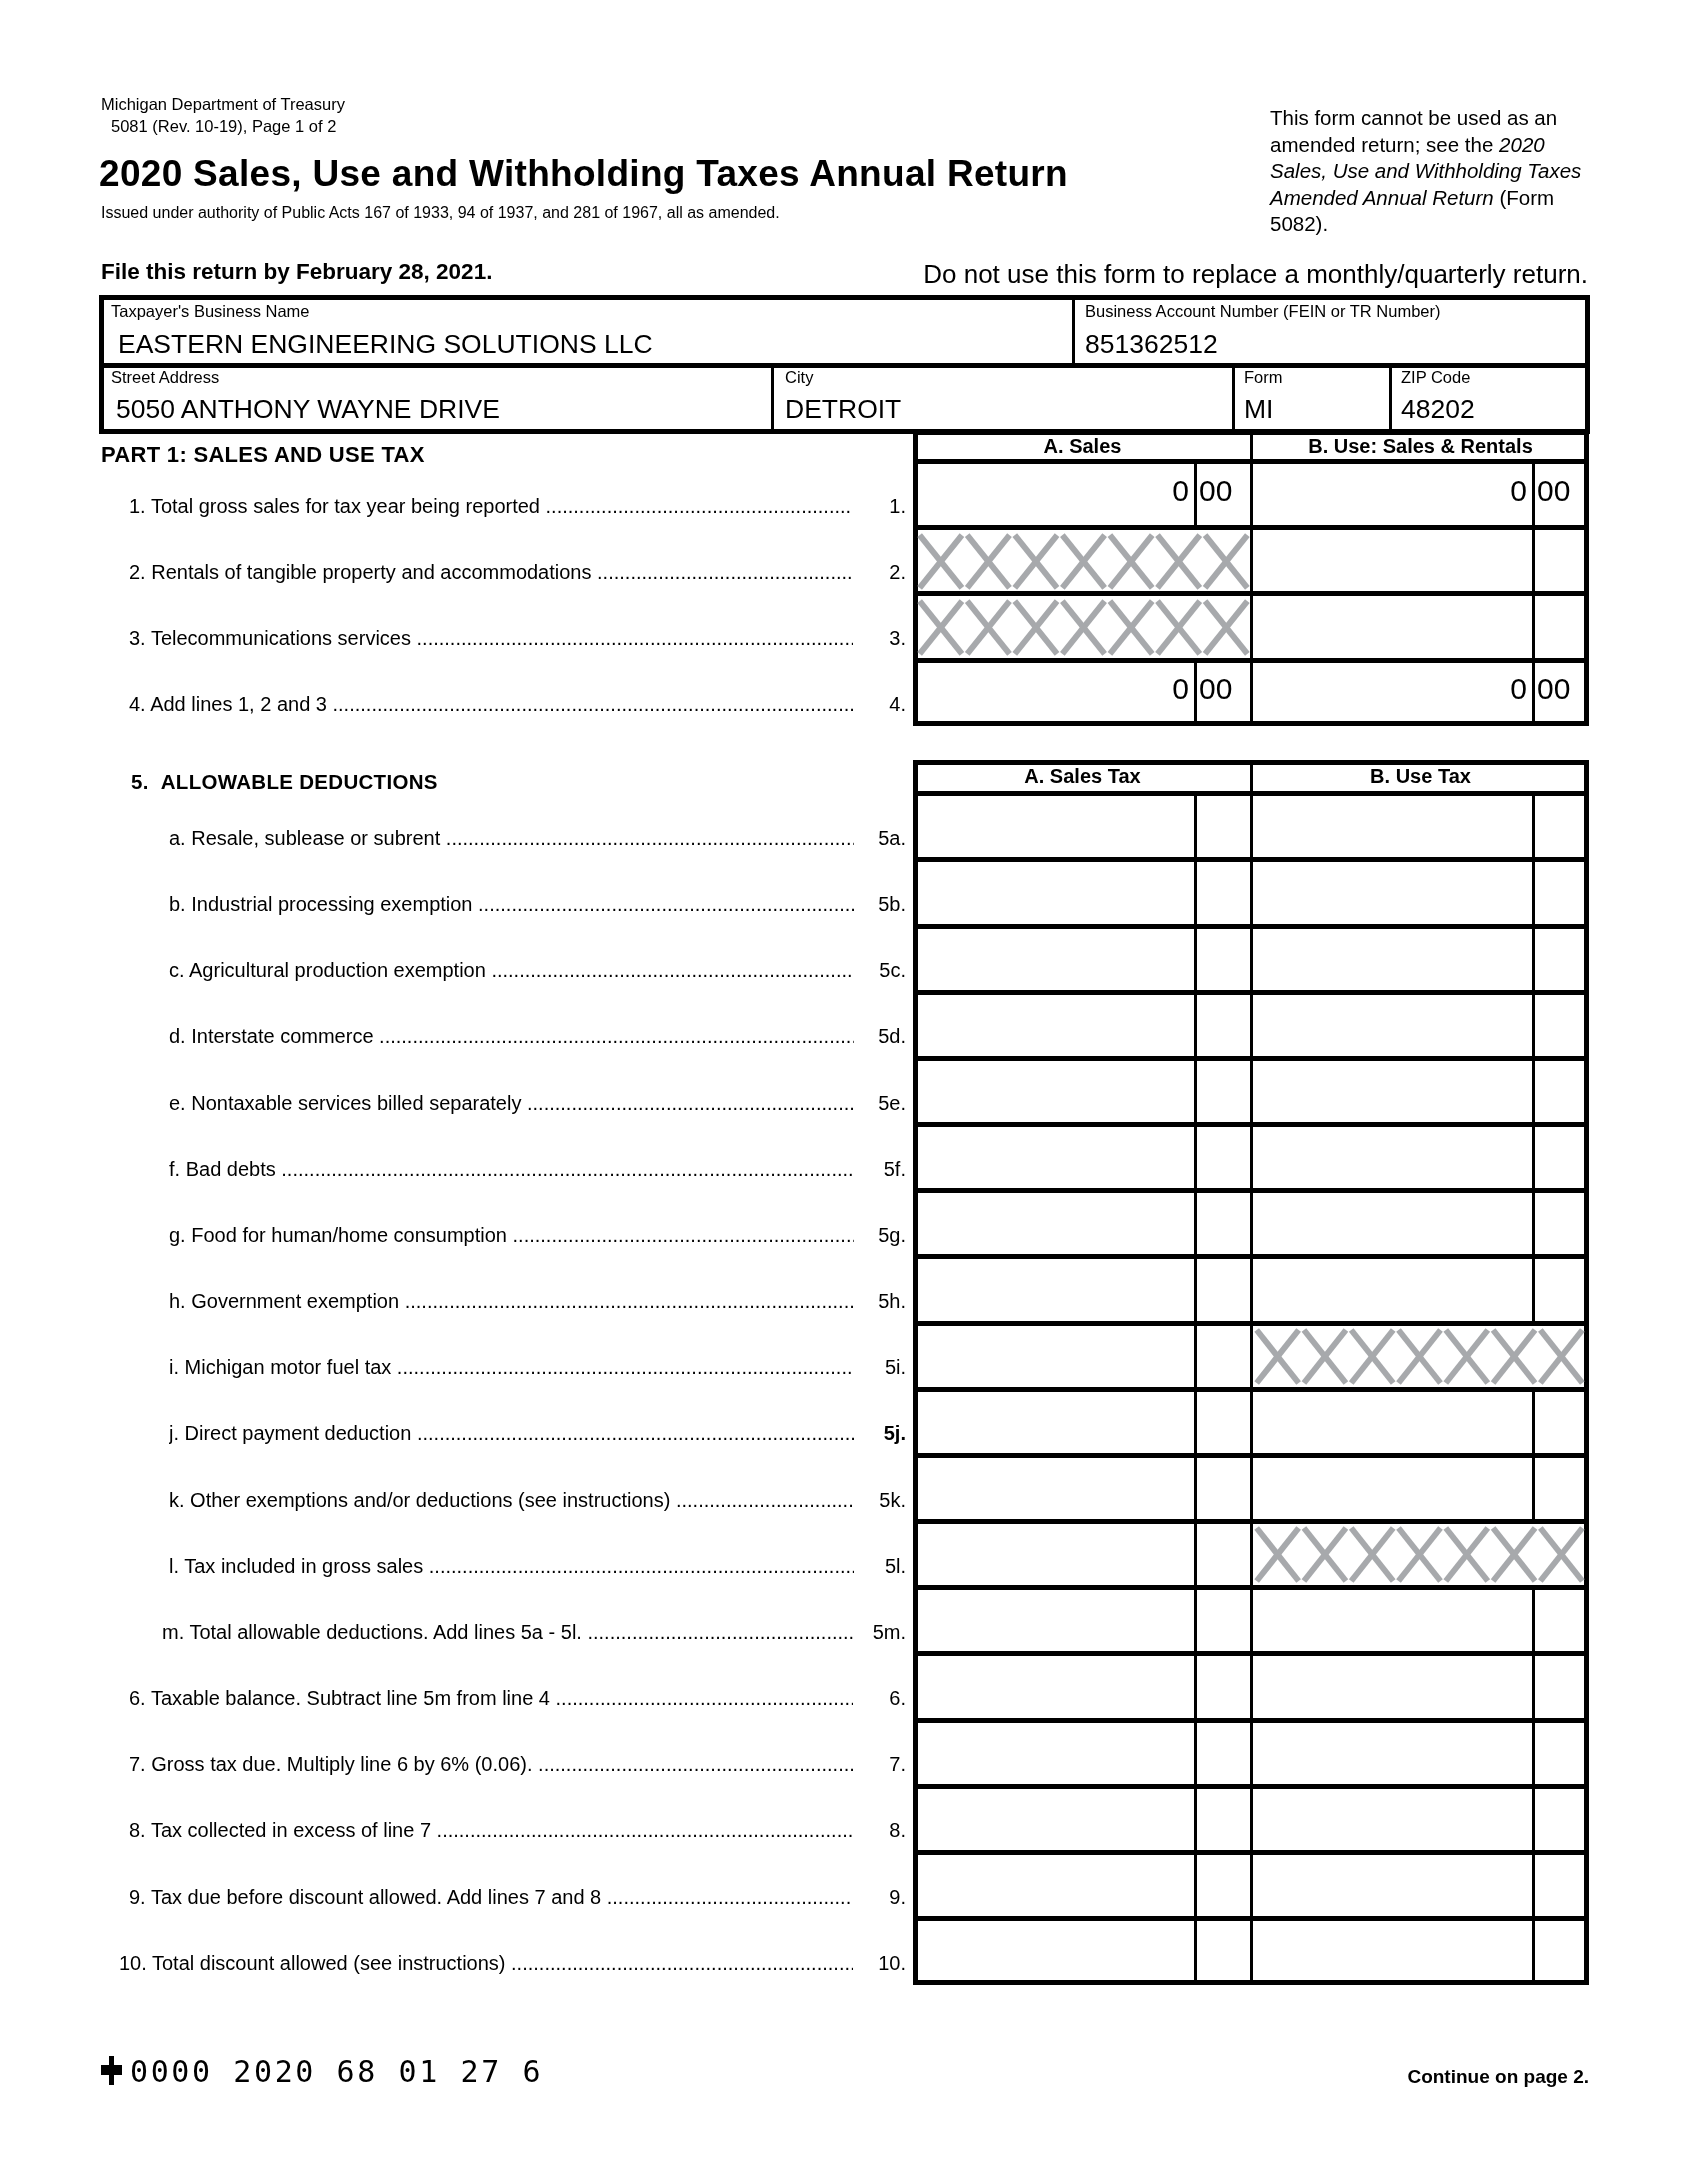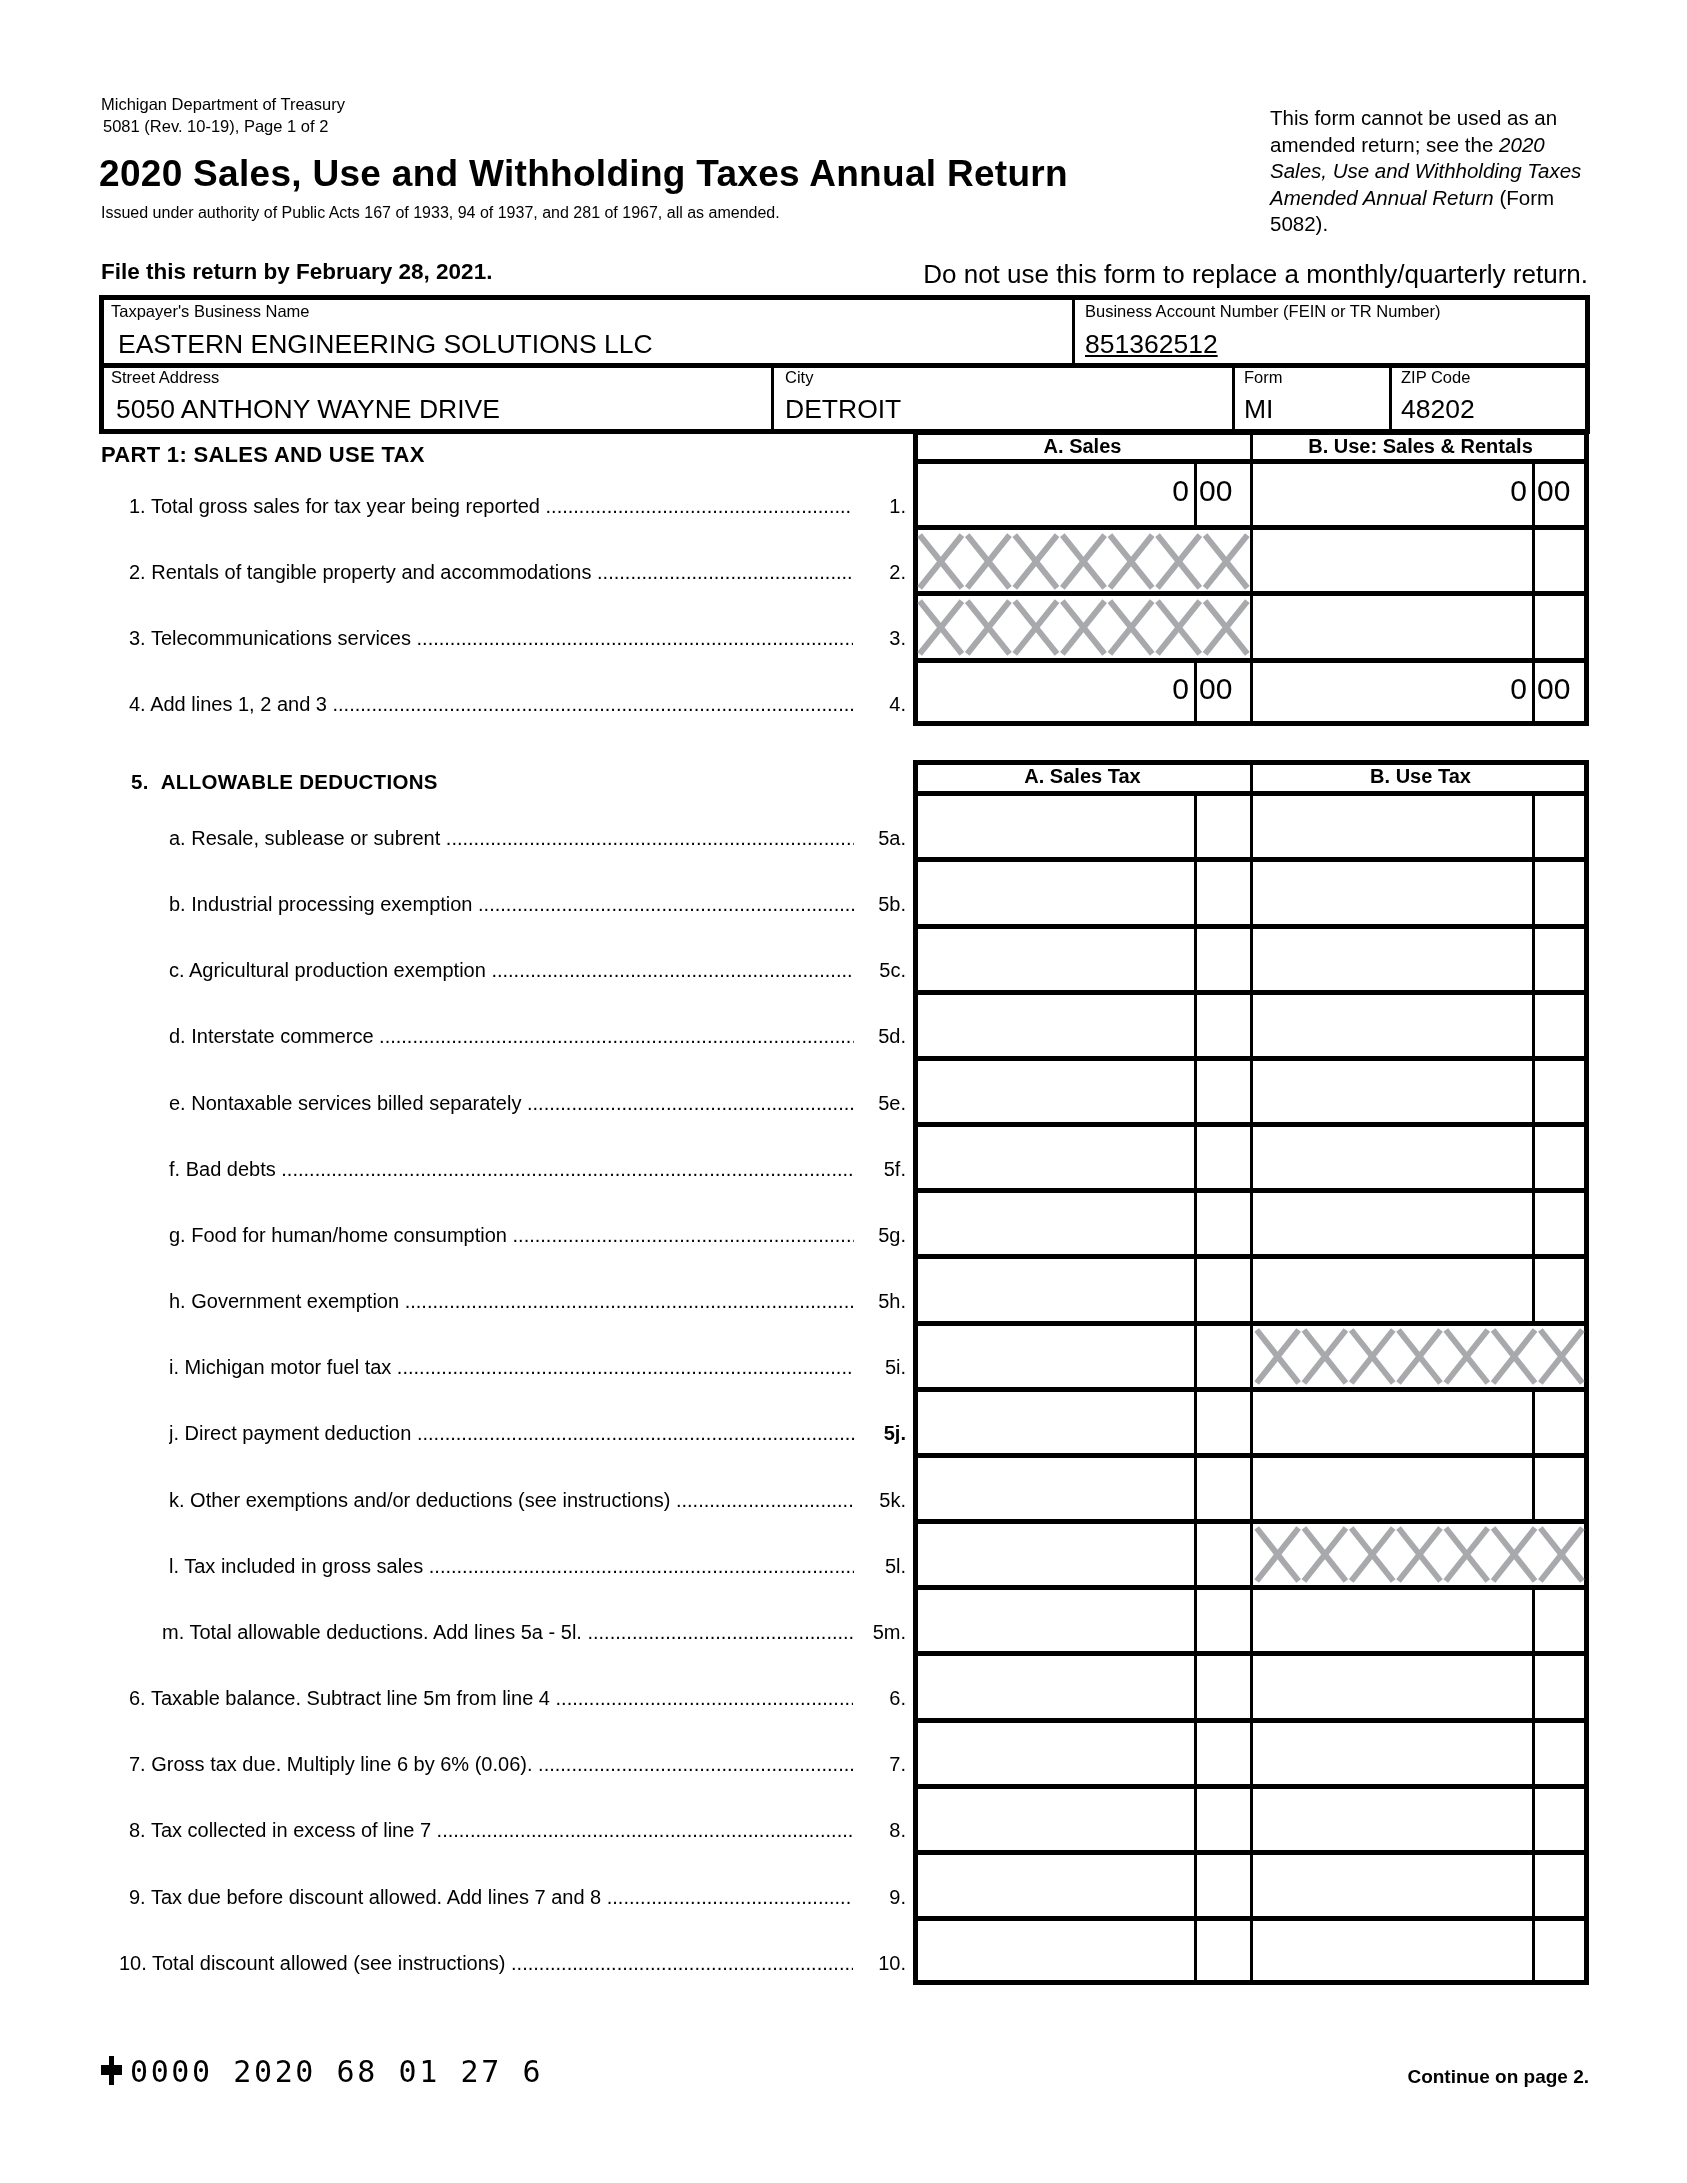--- a/index.html
+++ b/index.html
@@ -24,39 +24,39 @@
   .amt{position:absolute;font-size:30px;text-align:right;}
   .xfill{position:absolute;overflow:hidden;}
   .xfill svg{display:block;}
   .scan{font-family:"DejaVu Sans Mono",monospace;font-size:30px;letter-spacing:2.6px;}
   .cont{font-size:19px;font-weight:bold;}
 </style>
 </head>
 <body>
 
 <div class="abs hdr-small" style="left:101px;top:93px;">Michigan Department of Treasury</div>
-<div class="abs hdr-small" style="left:103px;top:115px;">5081 (Rev. 10-19), Page 1 of 2</div>
+<div class="abs hdr-small" style="left:111px;top:115px;">5081 (Rev. 10-19), Page 1 of 2</div>
 <div class="abs title" style="left:99px;top:153px;">2020 Sales, Use and Withholding Taxes Annual Return</div>
 <div class="abs issued" style="left:101px;top:204px;">Issued under authority of Public Acts 167 of 1933, 94 of 1937, and 281 of 1967, all as amended.</div>
 <div class="abs notice" style="left:1270px;top:105px;"><span>This form cannot be used as an amended return; see the </span><i>2020 Sales, Use and Withholding Taxes Amended Annual Return</i><span> (Form 5082).</span></div>
 
 <div class="abs fileby" style="left:101px;top:259px;">File this return by February 28, 2021.</div>
 <div class="abs donot" style="right:99px;top:259px;">Do not use this form to replace a monthly/quarterly return.</div>
 
 <div class="box" style="left:99px;top:295px;width:1491px;height:139px;"></div>
 <div class="hline" style="left:99px;top:363px;width:1491px;"></div>
 <div class="vline" style="left:1072px;top:298px;height:66px;"></div>
 <div class="vline" style="left:771px;top:365px;height:66px;"></div>
 <div class="vline" style="left:1232px;top:365px;height:66px;"></div>
 <div class="vline" style="left:1389px;top:365px;height:66px;"></div>
 
 <div class="flabel" style="left:111px;top:302px;">Taxpayer's Business Name</div>
 <div class="fvalue" style="left:118px;top:329px;">EASTERN ENGINEERING SOLUTIONS LLC</div>
 <div class="flabel" style="left:1085px;top:302px;">Business Account Number (FEIN or TR Number)</div>
-<div class="fvalue" style="left:1085px;top:329px;text-decoration:underline;">851362512</div>
+<div class="fvalue" style="left:1085px;top:329px;">851362512</div>
 
 <div class="flabel" style="left:111px;top:368px;">Street Address</div>
 <div class="fvalue" style="left:116px;top:394px;">5050 ANTHONY WAYNE DRIVE</div>
 <div class="flabel" style="left:785px;top:368px;">City</div>
 <div class="fvalue" style="left:785px;top:394px;">DETROIT</div>
 <div class="flabel" style="left:1244px;top:368px;">Form</div>
 <div class="fvalue" style="left:1244px;top:394px;">MI</div>
 <div class="flabel" style="left:1401px;top:368px;">ZIP Code</div>
 <div class="fvalue" style="left:1401px;top:394px;">48202</div>
 

